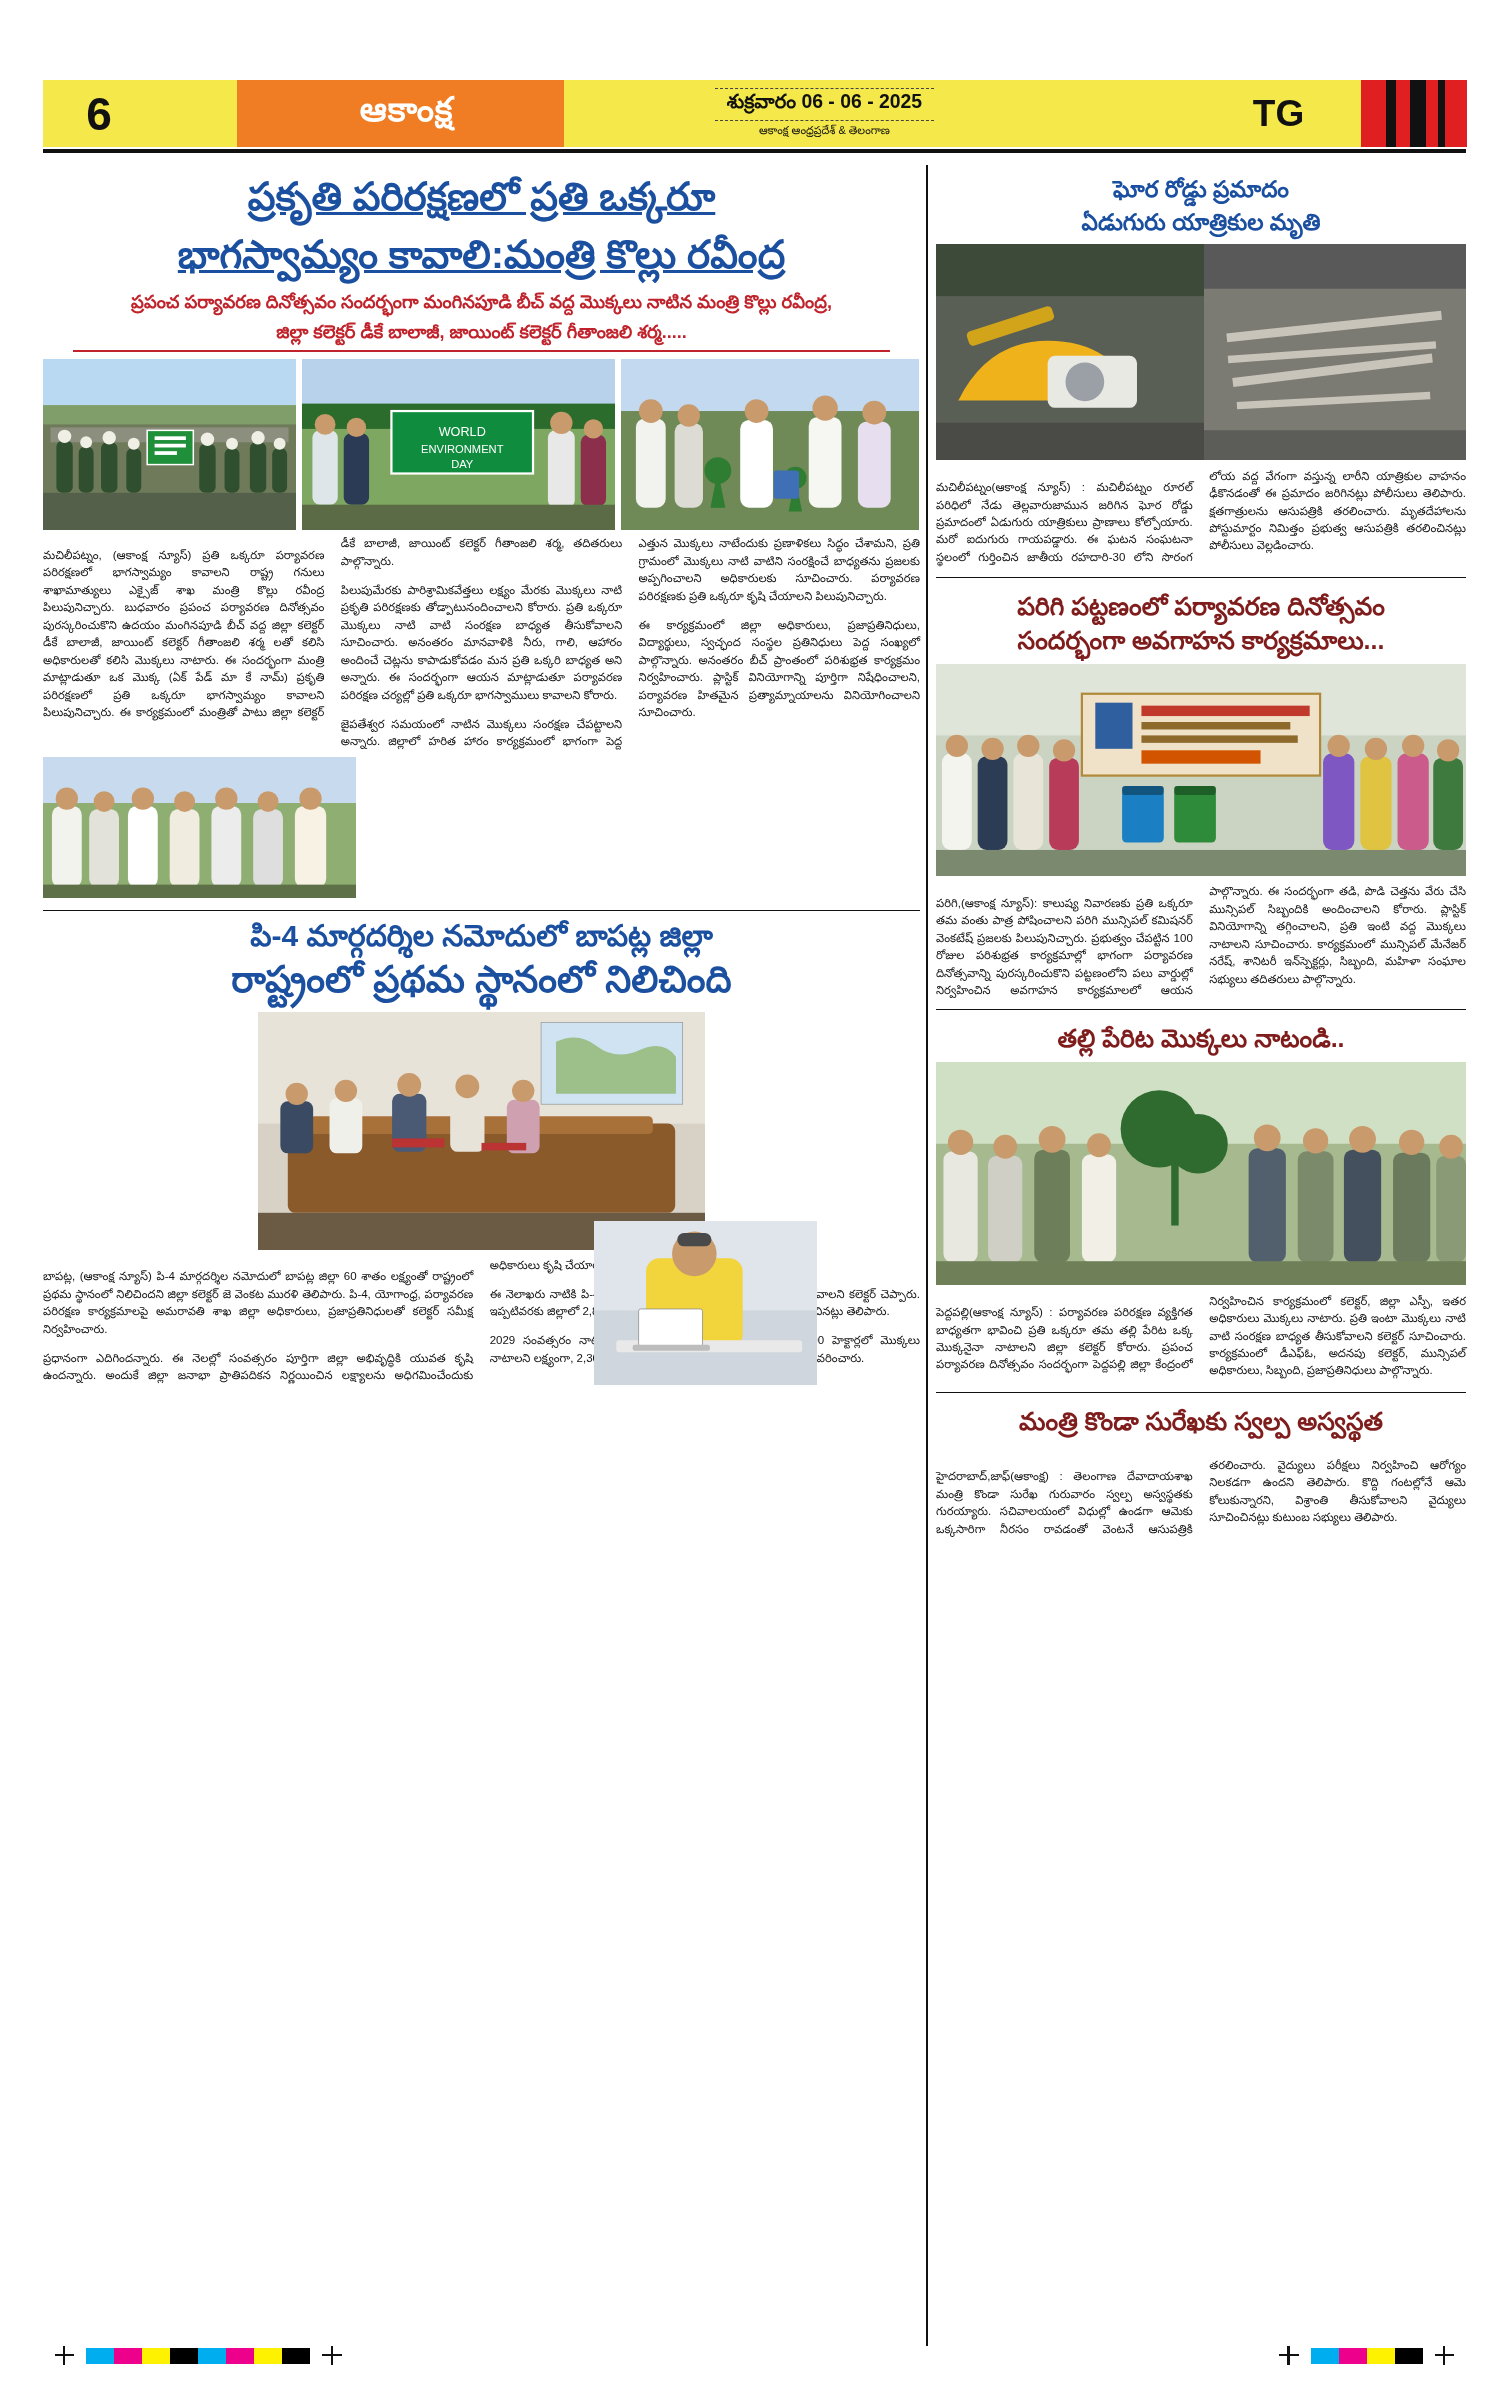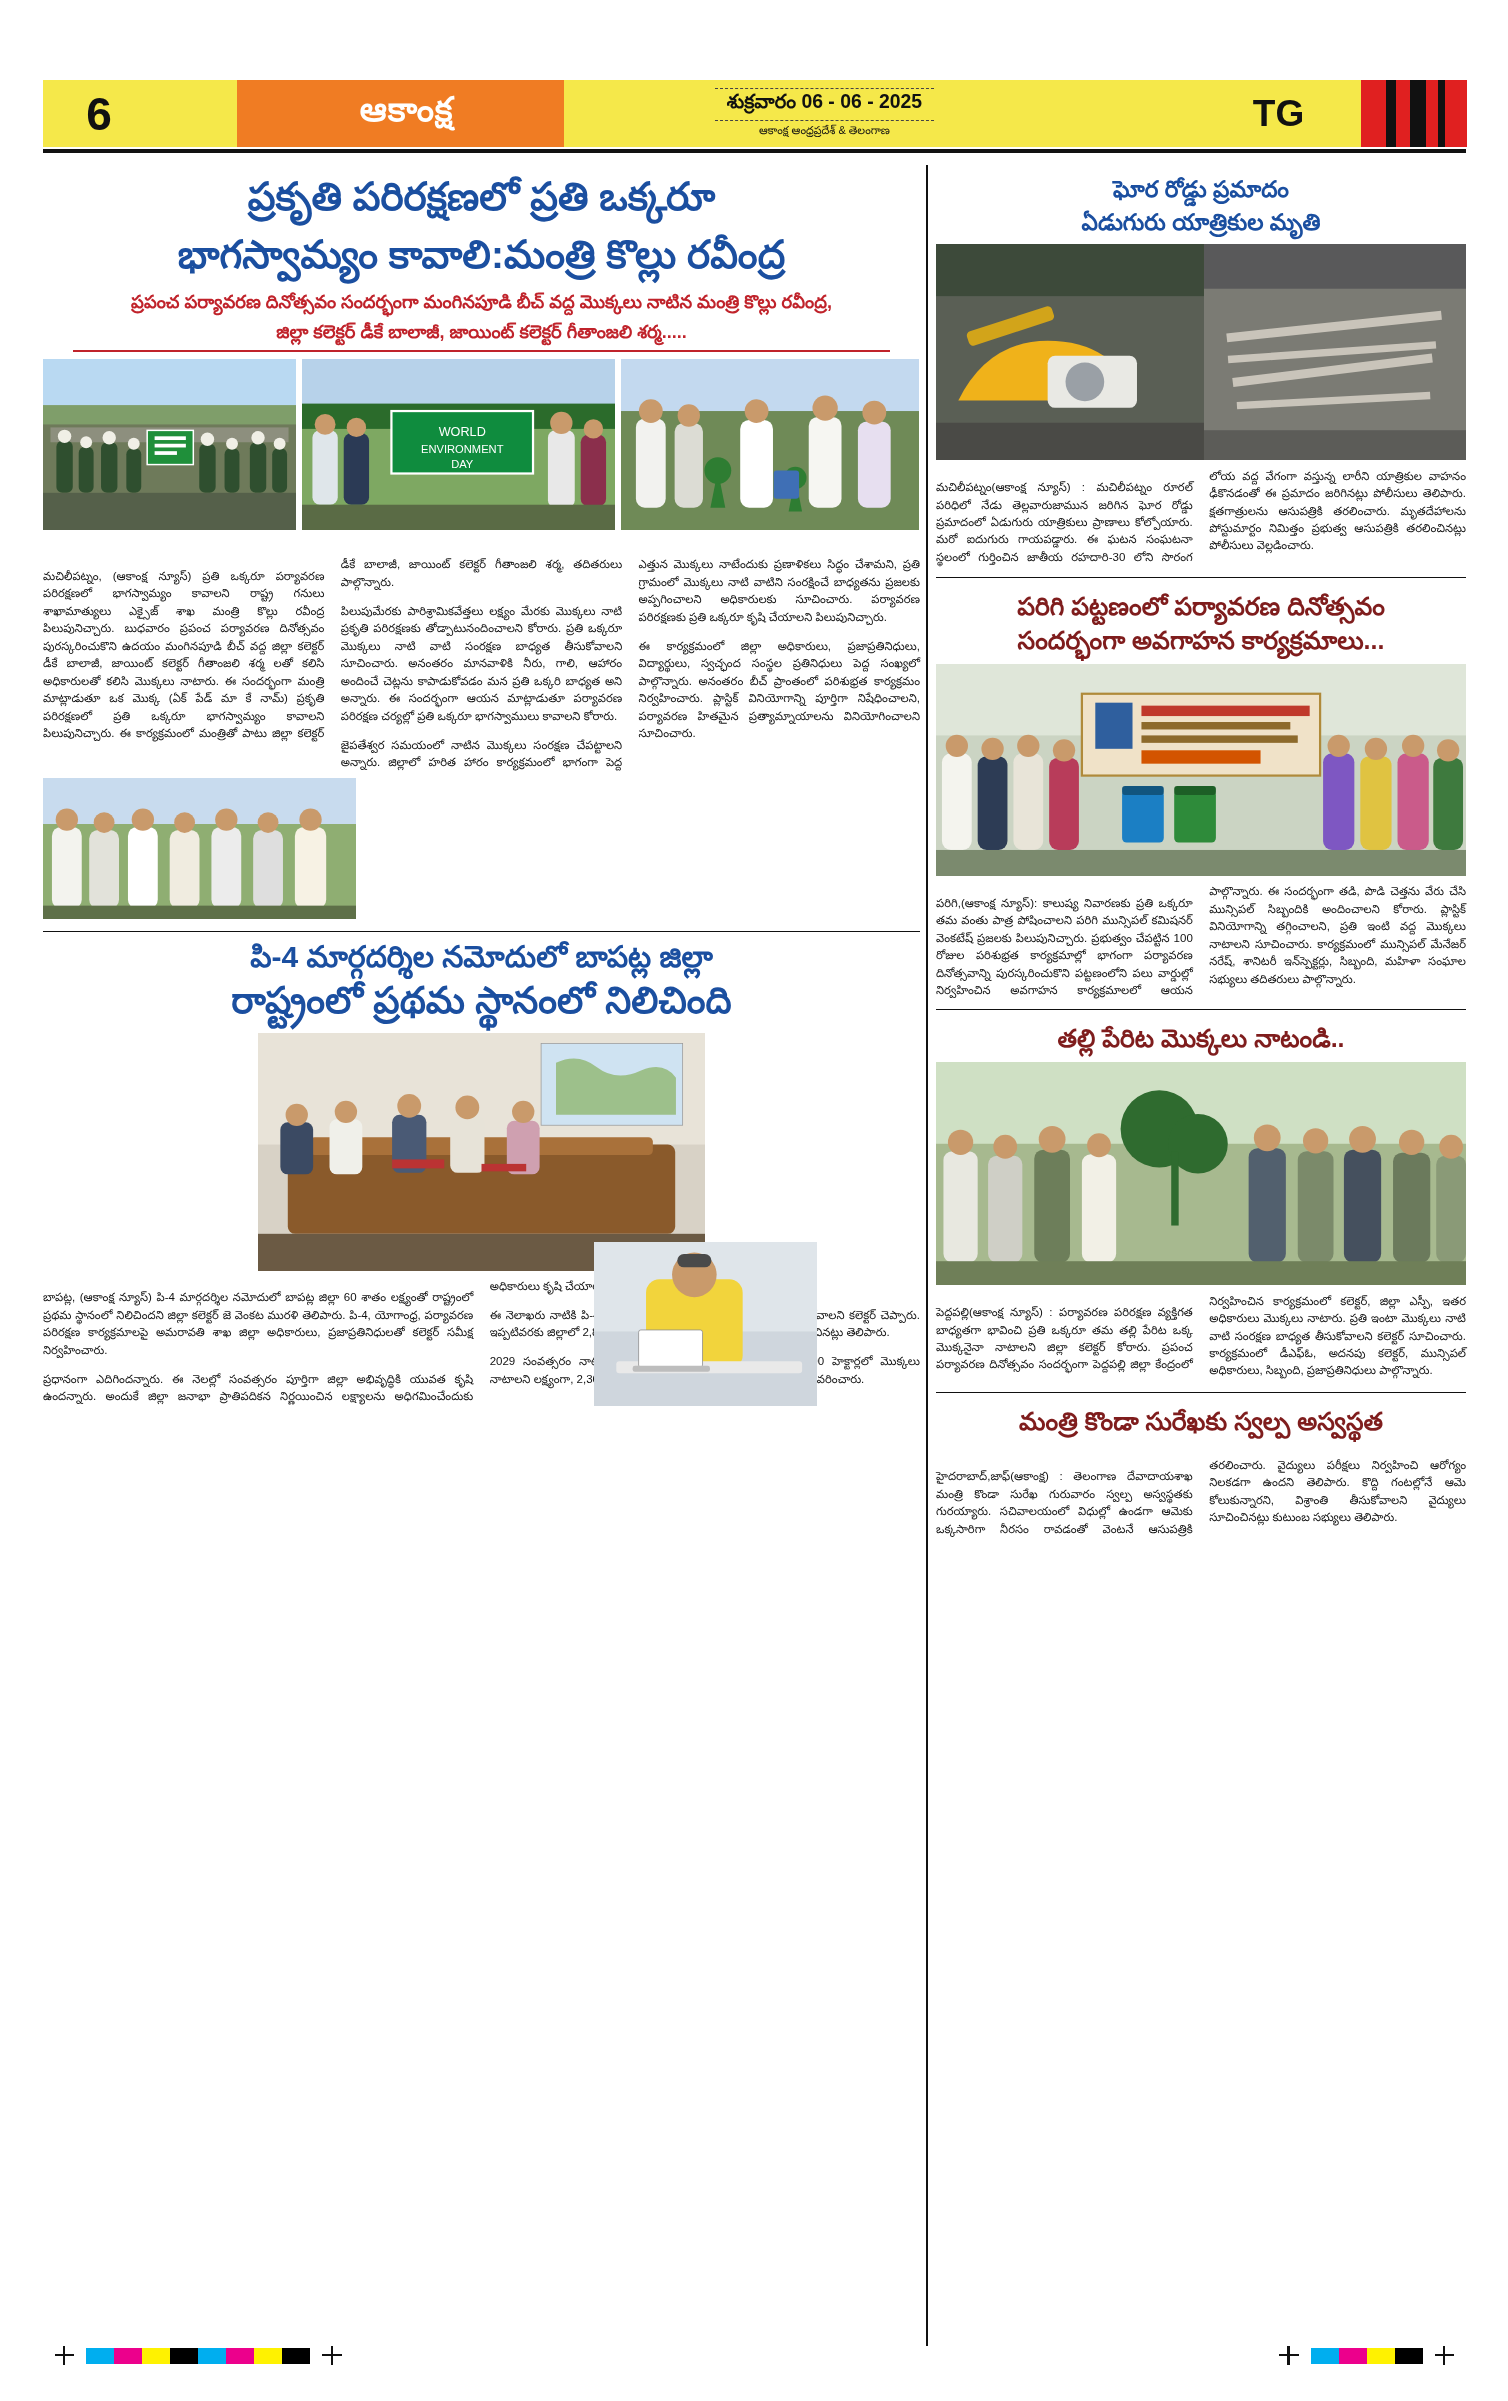--- a/index.html
+++ b/index.html
@@ -20,21 +20,21 @@
   .mast-rule{position:absolute;left:43px;top:149px;width:1423px;height:3.7px;background:#111;}
   .mast-skew{position:absolute;left:1027px;top:80px;width:149px;height:67px;background:#ffffff;transform:skewX(-20deg);}
   .mast-skew2{position:absolute;left:119px;top:80px;width:82px;height:67px;background:#ffffff;transform:skewX(-20deg);}
 
   
   .colL{position:absolute;left:43px;top:165px;width:877px;}
   .colR{position:absolute;left:936px;top:165px;width:530px;}
   .vdiv{position:absolute;left:926px;top:165px;width:1.5px;height:2181px;background:#111;}
 
   
-  .hl-main{color:#1b4fa0;font-size:39px;font-weight:bold;line-height:1.28;text-align:center;margin:7.4px 0 3px;}
+  .hl-main{color:#1b4fa0;font-size:39px;font-weight:bold;line-height:1.28;text-align:center;margin:7.4px 0 3px;text-decoration:underline;}
   .hl-sub{color:#c0232b;font-size:18px;line-height:1.45;text-align:center;font-weight:bold;margin:9px 13.4px 4.5px;}
   .rule-red{height:2.2px;background:#c0232b;margin:4.5px 30px 7.4px;}
 
   
   .imgbox{position:relative;overflow:hidden;background:#ccc;}
 
   .photostrip{display:flex;gap:6px;margin-top:4.5px;}
 
   
   .body3{column-count:3;column-gap:16.4px;font-size:11.5px;line-height:1.52;text-align:justify;color:#111;}
@@ -178,21 +178,21 @@
               <path d="M120 200 l10 -50 l10 50 z"></path>
                 <circle cx="130" cy="150" r="18"></circle>
               <path d="M225 205 l9 -46 l9 46 z"></path>
                 <circle cx="234" cy="160" r="15"></circle>
             </g>
             <rect x="205" y="150" width="34" height="38" rx="4" fill="#3f6fb5"></rect>
           </svg>
         </div>
       </div>
 
-      <div class="body3" style="margin-top:26px">
+      <div class="body3" style="margin-top:5px">
         <p>మచిలీపట్నం, (ఆకాంక్ష న్యూస్) ప్రతి ఒక్కరూ పర్యావరణ పరిరక్షణలో భాగస్వామ్యం కావాలని రాష్ట్ర గనులు శాఖామాత్యులు ఎక్సైజ్ శాఖ మంత్రి కొల్లు రవీంద్ర పిలుపునిచ్చారు. బుధవారం ప్రపంచ పర్యావరణ దినోత్సవం పురస్కరించుకొని ఉదయం మంగినపూడి బీచ్ వద్ద జిల్లా కలెక్టర్ డీకే బాలాజీ, జాయింట్ కలెక్టర్ గీతాంజలి శర్మ లతో కలిసి అధికారులతో కలిసి మొక్కలు నాటారు. ఈ సందర్భంగా మంత్రి మాట్లాడుతూ ఒక మొక్క (ఏక్ పేడ్ మా కే నామ్) ప్రకృతి పరిరక్షణలో ప్రతి ఒక్కరూ భాగస్వామ్యం కావాలని పిలుపునిచ్చారు. ఈ కార్యక్రమంలో మంత్రితో పాటు జిల్లా కలెక్టర్ డీకే బాలాజీ, జాయింట్ కలెక్టర్ గీతాంజలి శర్మ, తదితరులు పాల్గొన్నారు.</p>
         <p>పిలుపుమేరకు పారిశ్రామికవేత్తలు లక్ష్యం మేరకు మొక్కలు నాటి ప్రకృతి పరిరక్షణకు తోడ్పాటునందించాలని కోరారు. ప్రతి ఒక్కరూ మొక్కలు నాటి వాటి సంరక్షణ బాధ్యత తీసుకోవాలని సూచించారు. అనంతరం మానవాళికి నీరు, గాలి, ఆహారం అందించే చెట్లను కాపాడుకోవడం మన ప్రతి ఒక్కరి బాధ్యత అని అన్నారు. ఈ సందర్భంగా ఆయన మాట్లాడుతూ పర్యావరణ పరిరక్షణ చర్యల్లో ప్రతి ఒక్కరూ భాగస్వాములు కావాలని కోరారు.</p>
         <p>జైపతేశ్వర సమయంలో నాటిన మొక్కలు సంరక్షణ చేపట్టాలని అన్నారు. జిల్లాలో హరిత హారం కార్యక్రమంలో భాగంగా పెద్ద ఎత్తున మొక్కలు నాటేందుకు ప్రణాళికలు సిద్ధం చేశామని, ప్రతి గ్రామంలో మొక్కలు నాటి వాటిని సంరక్షించే బాధ్యతను ప్రజలకు అప్పగించాలని అధికారులకు సూచించారు. పర్యావరణ పరిరక్షణకు ప్రతి ఒక్కరూ కృషి చేయాలని పిలుపునిచ్చారు.</p>
         <p>ఈ కార్యక్రమంలో జిల్లా అధికారులు, ప్రజాప్రతినిధులు, విద్యార్థులు, స్వచ్ఛంద సంస్థల ప్రతినిధులు పెద్ద సంఖ్యలో పాల్గొన్నారు. అనంతరం బీచ్ ప్రాంతంలో పరిశుభ్రత కార్యక్రమం నిర్వహించారు. ప్లాస్టిక్ వినియోగాన్ని పూర్తిగా నిషేధించాలని, పర్యావరణ హితమైన ప్రత్యామ్నాయాలను వినియోగించాలని సూచించారు.</p>
       </div>
 
       <div class="imgbox" style="width:313px;height:141px;margin-top:6px;">
         <svg class="ph" viewBox="0 0 420 190" preserveAspectRatio="none">
           <rect width="420" height="190" fill="#8fae72"></rect>
           <rect width="420" height="62" fill="#c8dbee"></rect>

